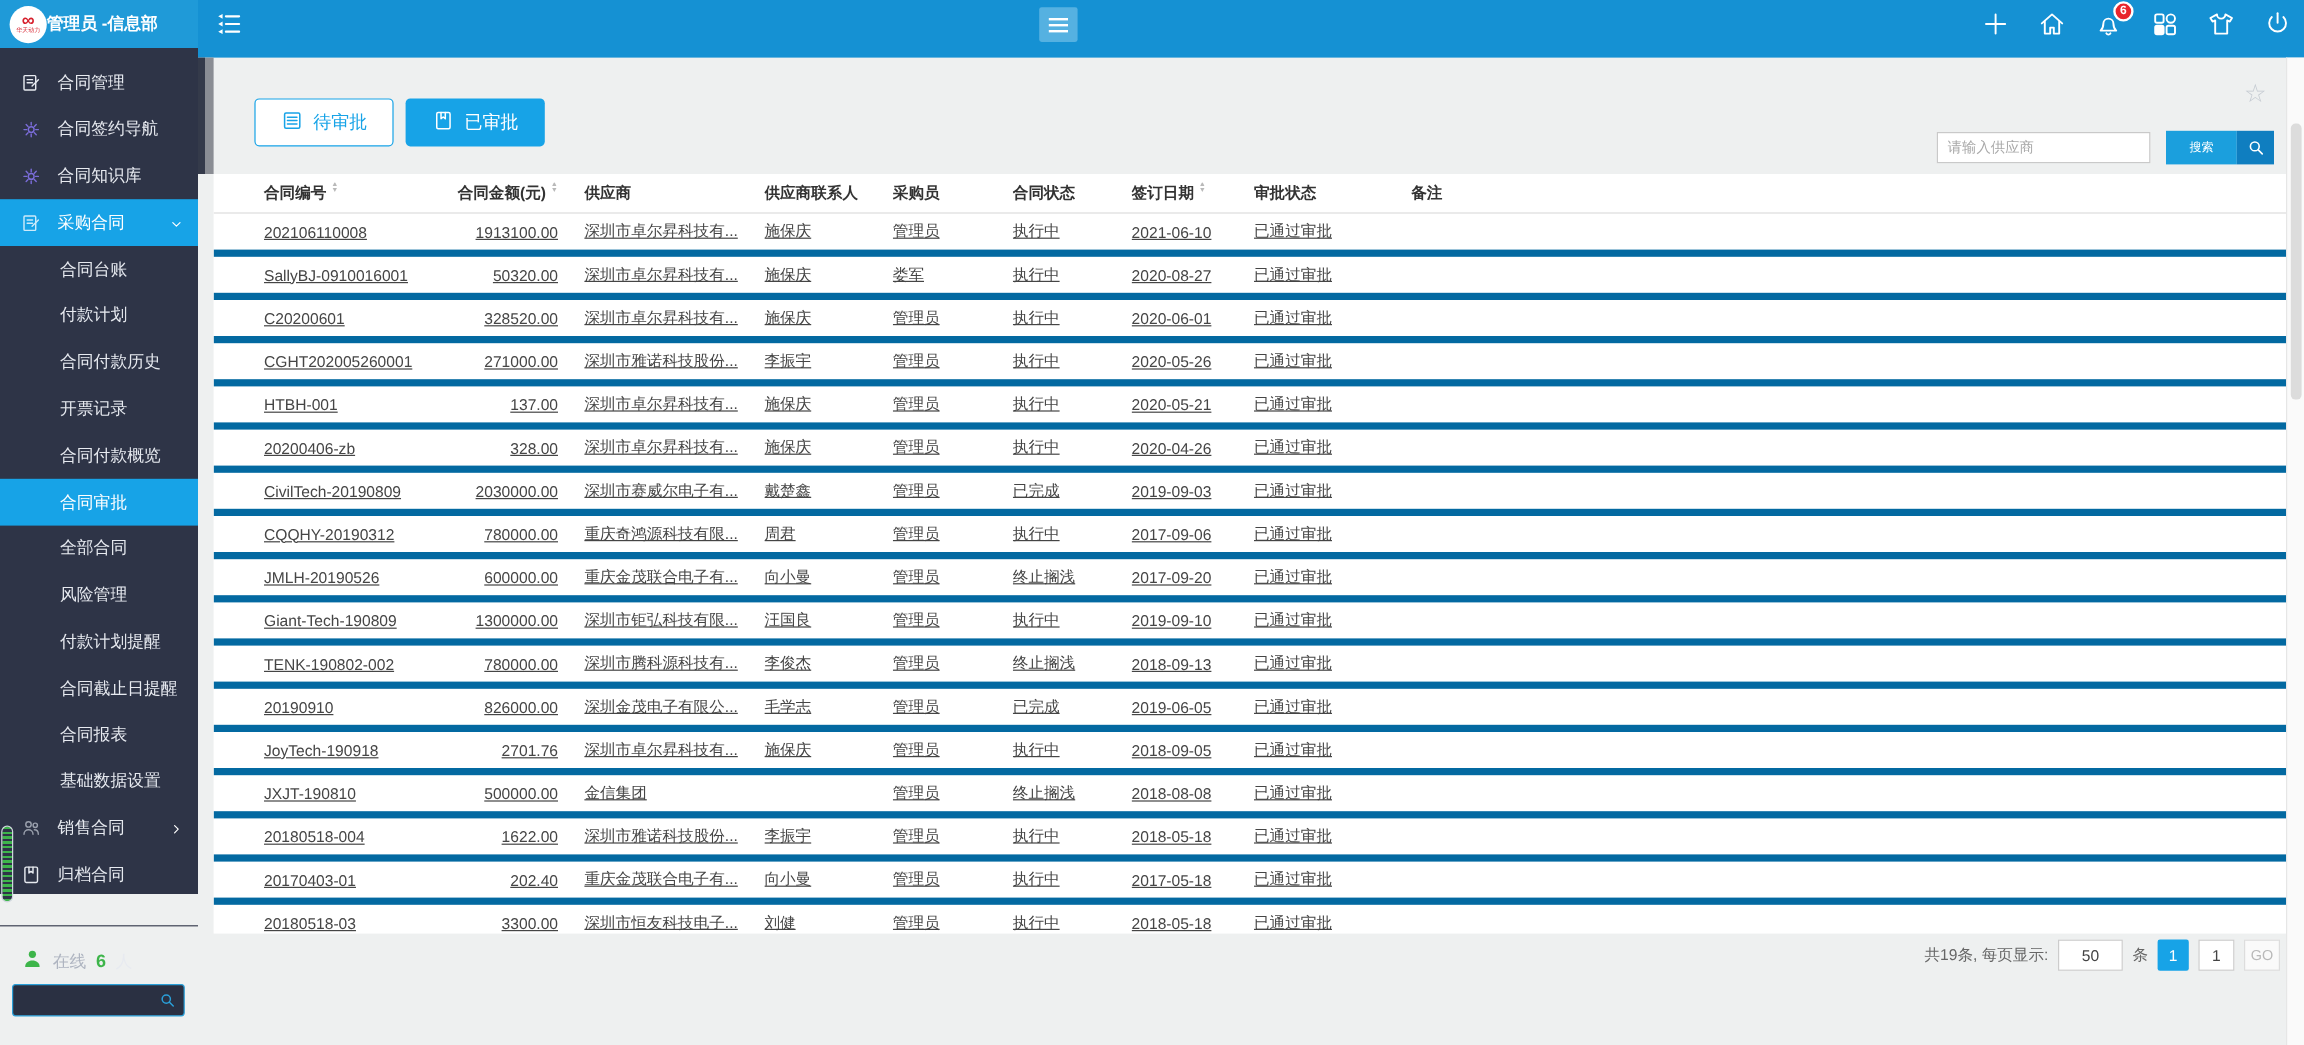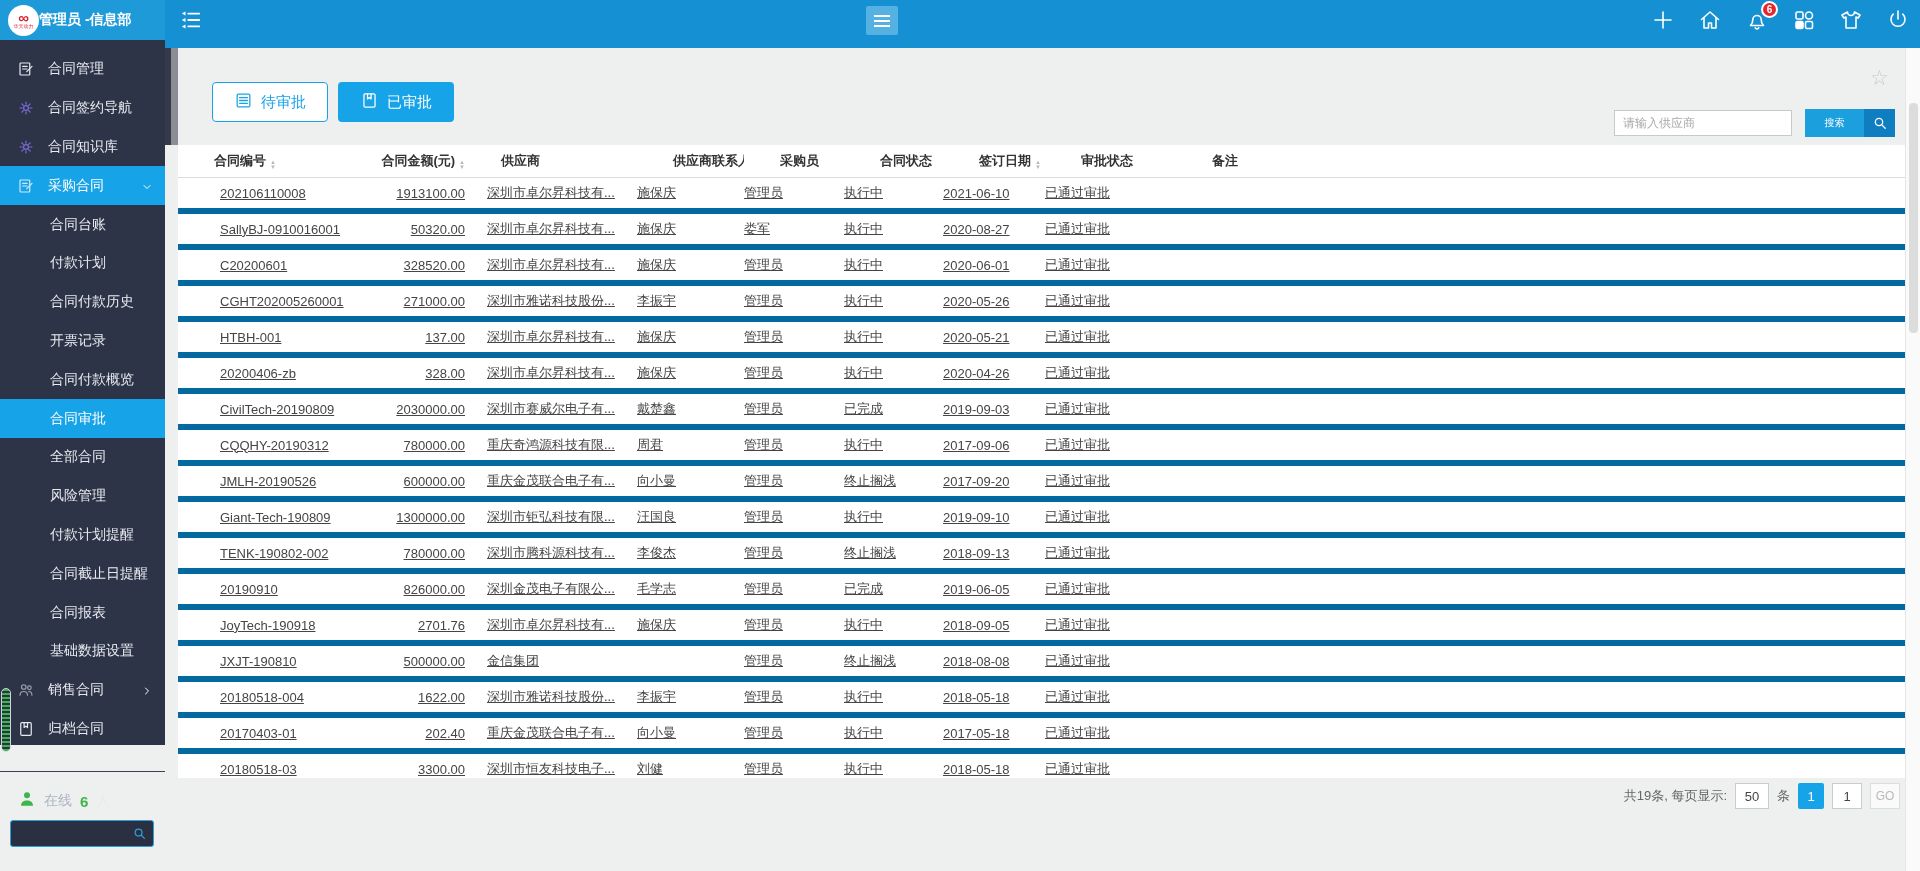--- a/index.html
+++ b/index.html
@@ -95,28 +95,28 @@
   .table-wrap { position:absolute; left:13px; top:105px; width:1727px; height:633px; background:#fff;
     overflow:hidden; }
   .t-grid { display:grid; grid-template-columns:180px 107px 172px 107px 100px 99px 102px 131px 1fr;
     align-items:center; }
   .t-head { height:33px; border-bottom:1px solid #dcdcdc; font-weight:bold; font-size:13px; color:#333; }
   .t-row { height:36px; border-bottom:6px solid #0369a1; font-size:13px; color:#454545; cursor:pointer;text-decoration:underline; }
   .t-cell { overflow:hidden; white-space:nowrap; }
   .c0 { padding-left:42px; }
   .c1 { text-align:right; }
   .c2 { padding-left:22px; }
-  .h-cell { display:flex; align-items:flex-end; gap:4px; overflow:hidden; white-space:nowrap;padding-left:36px; }
+  .h-cell { display:flex; align-items:flex-start; gap:4px; overflow:hidden; white-space:nowrap; }
   .h-cell.c1 { justify-content:flex-end; }
   .sort { display:flex; flex-direction:column; line-height:5px; font-size:6px; color:#b9b9b9; cursor:pointer; }
 
   
   .pager { position:absolute; top:742px; left:0; width:1735px; height:28px; display:flex;
     align-items:center; justify-content:flex-end; gap:8px; font-size:13px; color:#666; }
-  .pager .pg-input { width:34px; height:26px; border:1px solid #ccc; text-align:center; font-size:13px;
+  .pager .pg-input { width:54px; height:26px; border:1px solid #ccc; text-align:center; font-size:13px;
     color:#444; outline:none; }
   .pager .pg-current { width:26px; height:26px; background:#17a3e7; color:#fff; display:flex;
     align-items:center; justify-content:center; border-radius:2px; cursor:pointer; }
   .pager .pg-go { width:30px; height:26px; border:1px solid #ddd; background:#fafafa; color:#b9b9b9;
     display:flex; align-items:center; justify-content:center; font-size:12px; cursor:pointer; }
 
   
   .v-scroll { position:absolute; right:0; top:8px; width:15px; height:823px; background:#fafafa;
     border-left:1px solid #e6e6e6; }
   .v-thumb { position:absolute; left:3px; top:55px; width:9px; height:230px; background:#dcdcdc;

